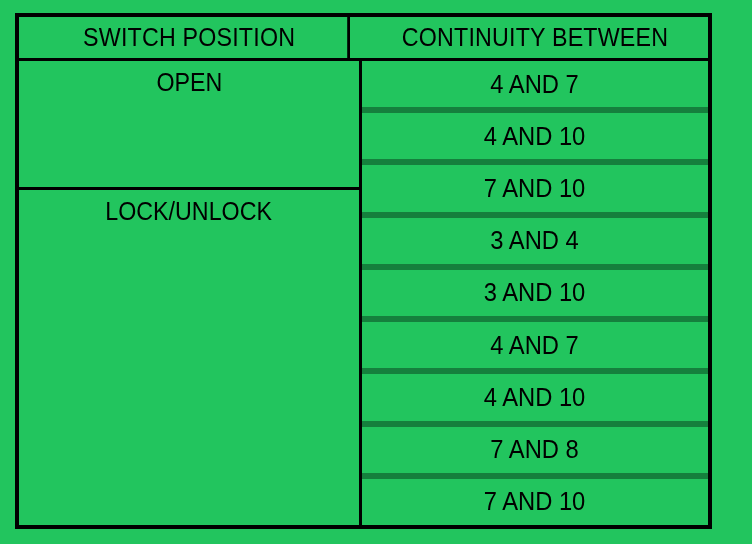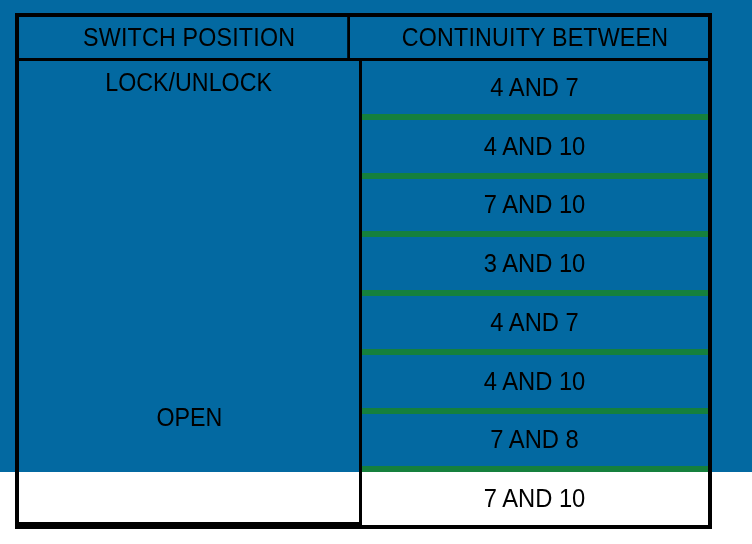--- a/index.html
+++ b/index.html
@@ -11,22 +11,22 @@
     width: 752px;
     height: 544px;
     overflow: hidden;
     font-family: "Liberation Sans", sans-serif;
     color: #000000;
   }
 
   #canvas {
     position: relative;
     width: 752px;
-    height: 472px;
-    background: #0369a1;
+    height: 544px;
+    background: #22c55e;
   }
 
   
   #continuity-table {
     position: absolute;
     left: 15px;
     top: 13px;
     width: 697px;
     height: 516px;
     box-sizing: border-box;
@@ -153,40 +153,43 @@
         <span>SWITCH POSITION</span>
       </div>
       <div class="hdr-cell hdr-right">
         <span>CONTINUITY BETWEEN</span>
       </div>
     </div>
 
     <div class="body-area">
 
       <div class="left-col">
+        <div class="group-block group-open">
+          <span class="group-label">OPEN</span>
+        </div>
         <div class="group-block group-lock">
           <span class="group-label">LOCK/UNLOCK</span>
         </div>
-        <div class="group-block group-open">
-          <span class="group-label">OPEN</span>
-        </div>
       </div>
 
       <div class="right-col">
 
         <div class="value-row">
           <span class="value-text">4 AND 7</span>
         </div>
         <div class="value-row">
           <span class="value-text">4 AND 10</span>
         </div>
         <div class="value-row">
           <span class="value-text">7 AND 10</span>
         </div>
 
+        <div class="value-row">
+          <span class="value-text">3 AND 4</span>
+        </div>
         <div class="value-row">
           <span class="value-text">3 AND 10</span>
         </div>
         <div class="value-row">
           <span class="value-text">4 AND 7</span>
         </div>
         <div class="value-row">
           <span class="value-text">4 AND 10</span>
         </div>
         <div class="value-row">

